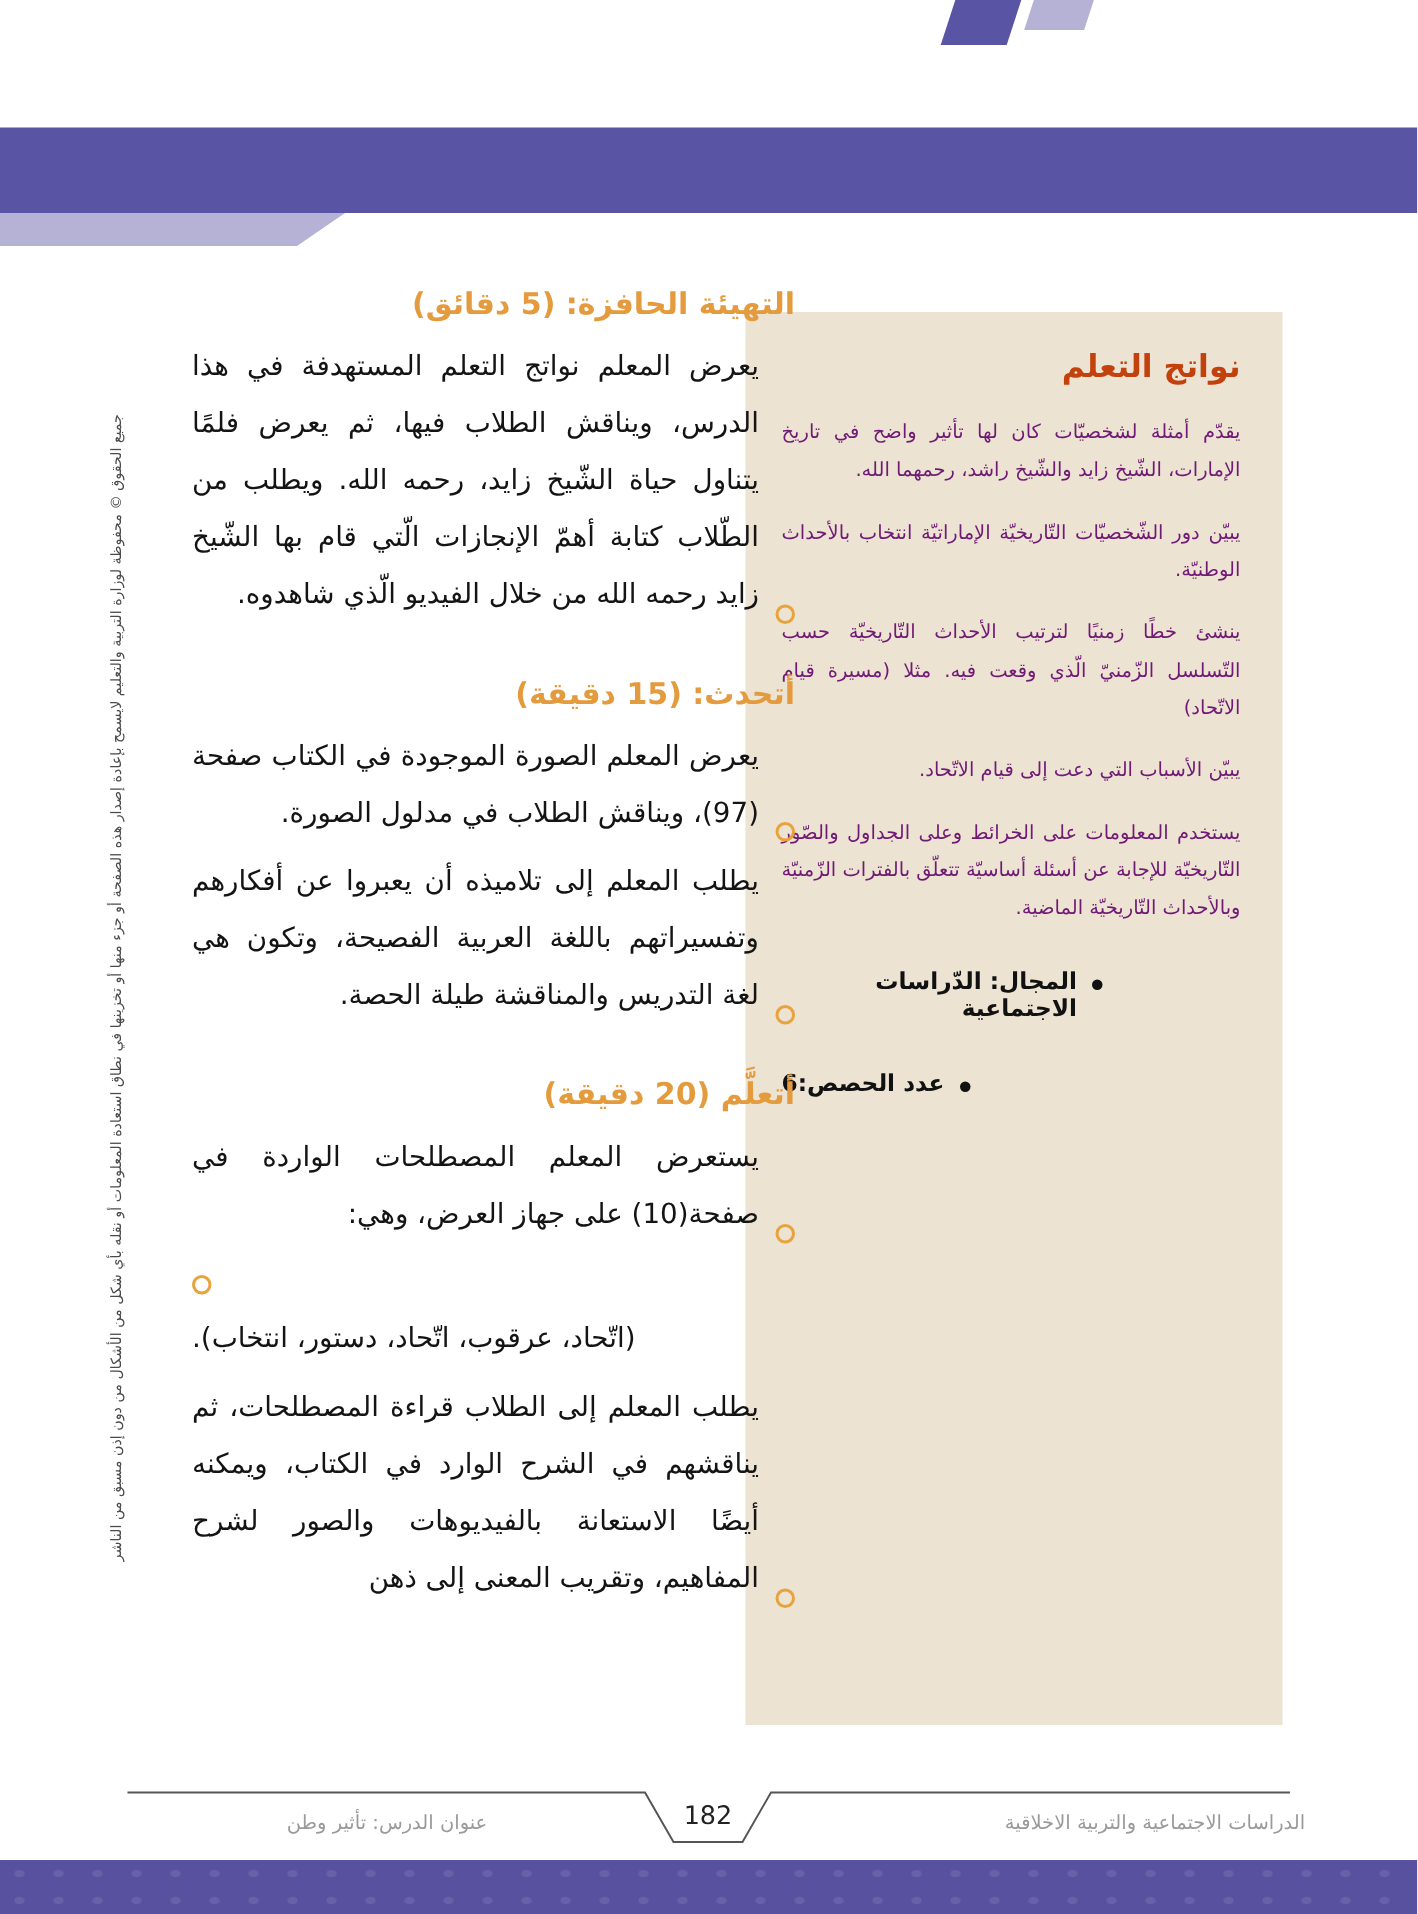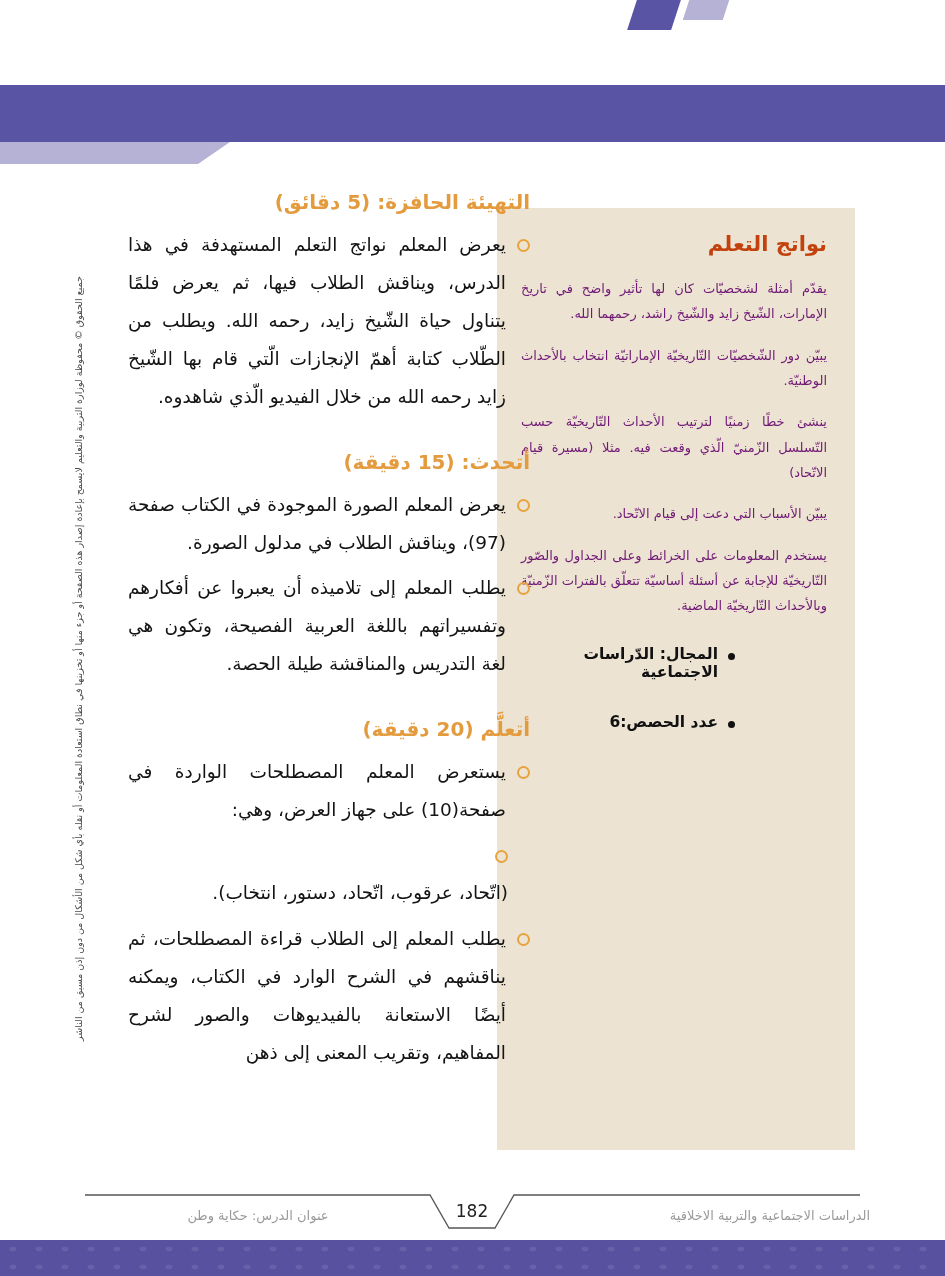--- a/index.html
+++ b/index.html
@@ -56,36 +56,36 @@
   .outcome{
     font-size:13px;line-height:1.95;color:#701a75;
     margin:0 0 16px 0;text-align:justify;
   }
   .side-bullets{
     list-style:none;margin:26px 0 0 0;padding:0 92px 0 0;
   }
   .side-bullets li{
     display:flex;align-items:flex-start;gap:10px;
     font-size:15.5px;color:#111;font-weight:bold;
-    margin-bottom:32px;text-align:right;
+    margin-bottom:32px;text-align:right;justify-content:flex-end;
   }
   .dot{
     width:7px;height:7px;border-radius:50%;background:#111;
     margin-top:8px;flex:0 0 auto;
   }
   
   .main{
     position:absolute;top:190px;left:88px;width:402px;margin-left:40px;
   }
   .section{margin-bottom:34px;}
   .heading{
     color:#e49b3d;font-size:20px;font-weight:bold;
     margin:0 0 12px 0;text-align:right;
   }
-  .item{display:flex;gap:11px;margin-bottom:8px;}
+  .item{display:flex;gap:11px;margin-bottom:8px;align-items:flex-end;}
   .item.nested{padding-right:22px;flex-direction:column;}
   .ring{
     width:9px;height:9px;border:2px solid #e8a33d;border-radius:50%;
     margin-top:13px;flex:0 0 auto;background:transparent;
   }
   .item p{
     margin:0;font-size:18.5px;line-height:2.05;color:#141414;
     text-align:justify;
   }
   
@@ -179,20 +179,20 @@
         <p>يطلب المعلم إلى الطلاب قراءة المصطلحات، ثم يناقشهم في الشرح الوارد في الكتاب، ويمكنه أيضًا الاستعانة بالفيديوهات والصور لشرح المفاهيم، وتقريب المعنى إلى ذهن</p>
       </div>
     </div>
 
   </main>
 
   <footer class="footer">
     <svg width="945" height="54" aria-hidden="true">
       <path d="M85,9 H430 L449,42 H495 L514,9 H860" fill="none" stroke="#555555" stroke-width="1.3"></path>
     </svg>
-    <div class="f-label f-left">عنوان الدرس: حكاية وطن</div>
+    <div class="f-label f-left">عنوان الدرس: تأثير وطن</div>
     <div class="f-num">182</div>
     <div class="f-label f-right">الدراسات الاجتماعية والتربية الاخلاقية</div>
   </footer>
 
   <div class="band-bottom"></div>
 
 </div>
 
 </body></html>

